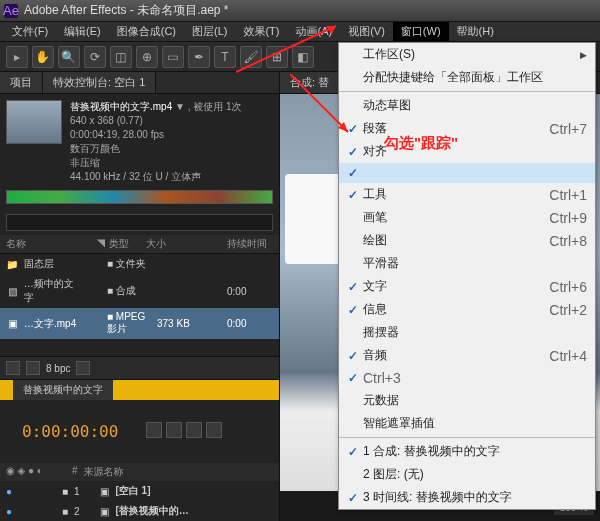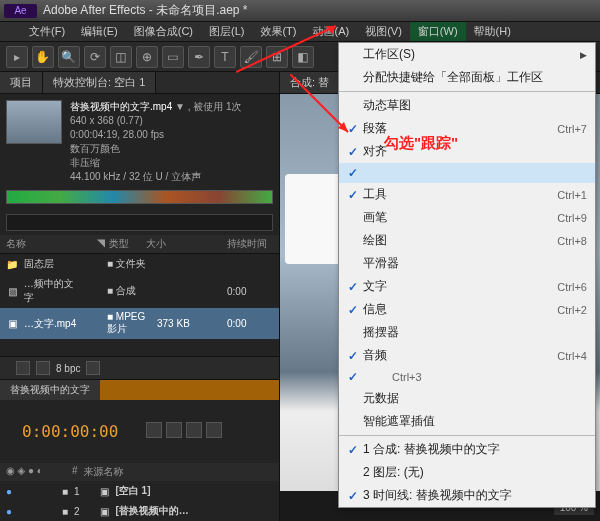--- a/index.html
+++ b/index.html
@@ -1,65 +1,65 @@
 <!DOCTYPE html>
 <html><head>
 <meta charset="utf-8">
 <style>
 * { margin: 0; padding: 0; box-sizing: border-box; font-family: "Microsoft YaHei", sans-serif; }
 body { background: #2a2a2a; color: #ccc; font-size: 11px; width: 600px; height: 521px; overflow: hidden; position: relative; }
 .titlebar { background: linear-gradient(#5a5a5a, #3a3a3a); height: 22px; display: flex; align-items: center; padding: 0 4px; border-bottom: 1px solid #111; }
-.titlebar .logo { width: 33px; height: 14px; background: #2a0a4a; border-radius: 2px; margin-right: 6px; display: flex; align-items: center; justify-content: center; font-size: 10px; color: #b080ff; }
+.titlebar .logo { width: 14px; height: 14px; background: #2a0a4a; border-radius: 2px; margin-right: 6px; display: flex; align-items: center; justify-content: center; font-size: 13px; color: #b080ff; }
 .titlebar .title { color: #ddd; font-size: 12px; }
-.menubar { background: #2f2f2f; height: 20px; display: flex; align-items: center; padding: 0 21px; border-bottom: 1px solid #111; }
+.menubar { background: #2f2f2f; height: 20px; display: flex; align-items: center; padding: 0 4px; border-bottom: 1px solid #111; }
 .menubar .item { padding: 2px 8px; color: #ccc; cursor: pointer; }
-.menubar .item.hl { background: #14532d; }
+.menubar .item.hl { background: #000000; }
 .toolbar { background: #2a2a2a; height: 30px; display: flex; align-items: center; padding: 0 6px; gap: 4px; border-bottom: 1px solid #111; }
 .toolbar .tool { width: 22px; height: 22px; background: #3a3a3a; border: 1px solid #555; border-radius: 2px; display: flex; align-items: center; justify-content: center; color: #aaa; font-size: 12px; }
 .main { display: flex; height: calc(100% - 72px); }
 .left { width: 280px; background: #232323; display: flex; flex-direction: column; border-right: 1px solid #111; }
 .panel-tabs { display: flex; background: #2a2a2a; height: 22px; border-bottom: 1px solid #111; }
 .panel-tabs .tab { padding: 3px 10px; background: #333; border-right: 1px solid #111; font-size: 11px; }
 .info-row { display: flex; padding: 6px; gap: 8px; }
 .thumb { width: 56px; height: 44px; background: linear-gradient(#9ab, #678); border: 1px solid #555; }
 .footage-strip { height: 14px; margin: 0 6px 6px 6px; background: linear-gradient(90deg, #2a4 0%, #4a4 20%, #28a 40%, #a52 60%, #843 80%, #4a4 100%); border: 1px solid #555; }
 .info-text { font-size: 10px; color: #aaa; line-height: 1.4; }
 .info-text .name { color: #fff; }
 .search { margin: 4px 6px; }
 .search input { width: 100%; background: #1a1a1a; border: 1px solid #444; color: #ccc; padding: 2px 4px; font-size: 10px; }
 .cols { display: flex; background: #2a2a2a; padding: 2px 6px; font-size: 10px; color: #999; border-bottom: 1px solid #111; }
 .cols .c1 { flex: 1; } .cols .c2 { width: 50px; } .cols .c3 { width: 70px; } .cols .c4 { width: 46px; margin-left: 11px; }
 .rows { flex: 1; overflow: hidden; }
 .row { display: flex; padding: 3px 6px; font-size: 10px; align-items: center; }
 .row .icon { width: 14px; text-align: center; margin-right: 4px; }
 .row .c1 { flex: 1; display: flex; align-items: center; } .row .c2 { width: 50px; margin-left: 24px; } .row .c3 { width: 70px; } .row .c4 { width: 46px; }
 .row.sel { background: #4a6a8a; color: #fff; }
-.bpc { padding: 4px 16px; background: #2a2a2a; border-top: 1px solid #111; display: flex; align-items: center; gap: 6px; font-size: 10px; }
+.bpc { padding: 4px 6px; background: #2a2a2a; border-top: 1px solid #111; display: flex; align-items: center; gap: 6px; font-size: 10px; }
 .bpc .sq { width: 14px; height: 14px; background: #3a3a3a; border: 1px solid #555; }
 .timeline { background: #232323; border-top: 1px solid #111; }
-.tl-tabs { display: flex; background: #a16207; height: 20px; }
+.tl-tabs { display: flex; background: #eab308; height: 20px; padding-left: 13px; }
 .tl-tabs .tab { padding: 3px 10px; background: #333; font-size: 10px; }
 .timecode { color: #e8a030; font-size: 16px; padding: 22px; font-family: monospace; }
 .tl-tools { display: flex; gap: 4px; padding: 0 6px 4px 6px; }
 .tl-tools .sq { width: 16px; height: 16px; background: #3a3a3a; border: 1px solid #555; }
 .tl-head { display: flex; background: #2a2a2a; padding: 2px 6px; gap: 6px; font-size: 10px; color: #999; }
 .tl-row { display: flex; padding: 3px 6px; align-items: center; gap: 6px; font-size: 10px; }
 .tl-row .eye { width: 14px; color: #6af; }
 .tl-row .idx { width: 20px; }
 .tl-row .name { flex: 1; font-weight: bold; }
 .right { flex: 1; background: #1a1a1a; position: relative; }
 .preview { position: absolute; left: 0; top: 22px; right: 0; bottom: 30px; background: linear-gradient(180deg, #8899aa 0%, #aabbcc 40%, #667788 70%, #eeeeee 80%, #ddd 100%); }
 .preview::after { content: ""; position: absolute; left: 5px; top: 80px; width: 60px; height: 90px; background: #f8f8f8; border-radius: 4px; }
 .zoom { position: absolute; bottom: 6px; right: 6px; background: #333; padding: 2px 6px; font-size: 10px; }
 .dropdown { position: absolute; left: 338px; top: 42px; width: 258px; background: #f0f0f0; color: #222; border: 1px solid #888; box-shadow: 2px 2px 6px rgba(0,0,0,.4); z-index: 10; font-size: 12px; }
 .dropdown .di { display: flex; align-items: center; padding: 3px 8px 3px 4px; position: relative; }
 .dropdown .di.hl { background: #cde4f7; }
 .dropdown .chk { width: 20px; text-align: center; color: #2060c0; font-weight: bold; }
 .dropdown .lbl { flex: 1; }
-.dropdown .sc { color: #666; font-size: 11px; margin-left: 29px; }
+.dropdown .sc { color: #666; font-size: 14px; }
 .dropdown .arr { color: #444; font-size: 9px; }
 .dropdown hr { border: none; border-top: 1px solid #bbb; margin: 2px 0; }
 .annot { position: absolute; left: 384px; top: 134px; color: #ff2020; font-size: 15px; font-weight: bold; z-index: 20; pointer-events: none; }
 .arrow1 { position: absolute; z-index: 15; pointer-events: none; }
 </style>
 </head>
 <body>
 
 <div class="titlebar">
   <div class="logo">Ae</div>

